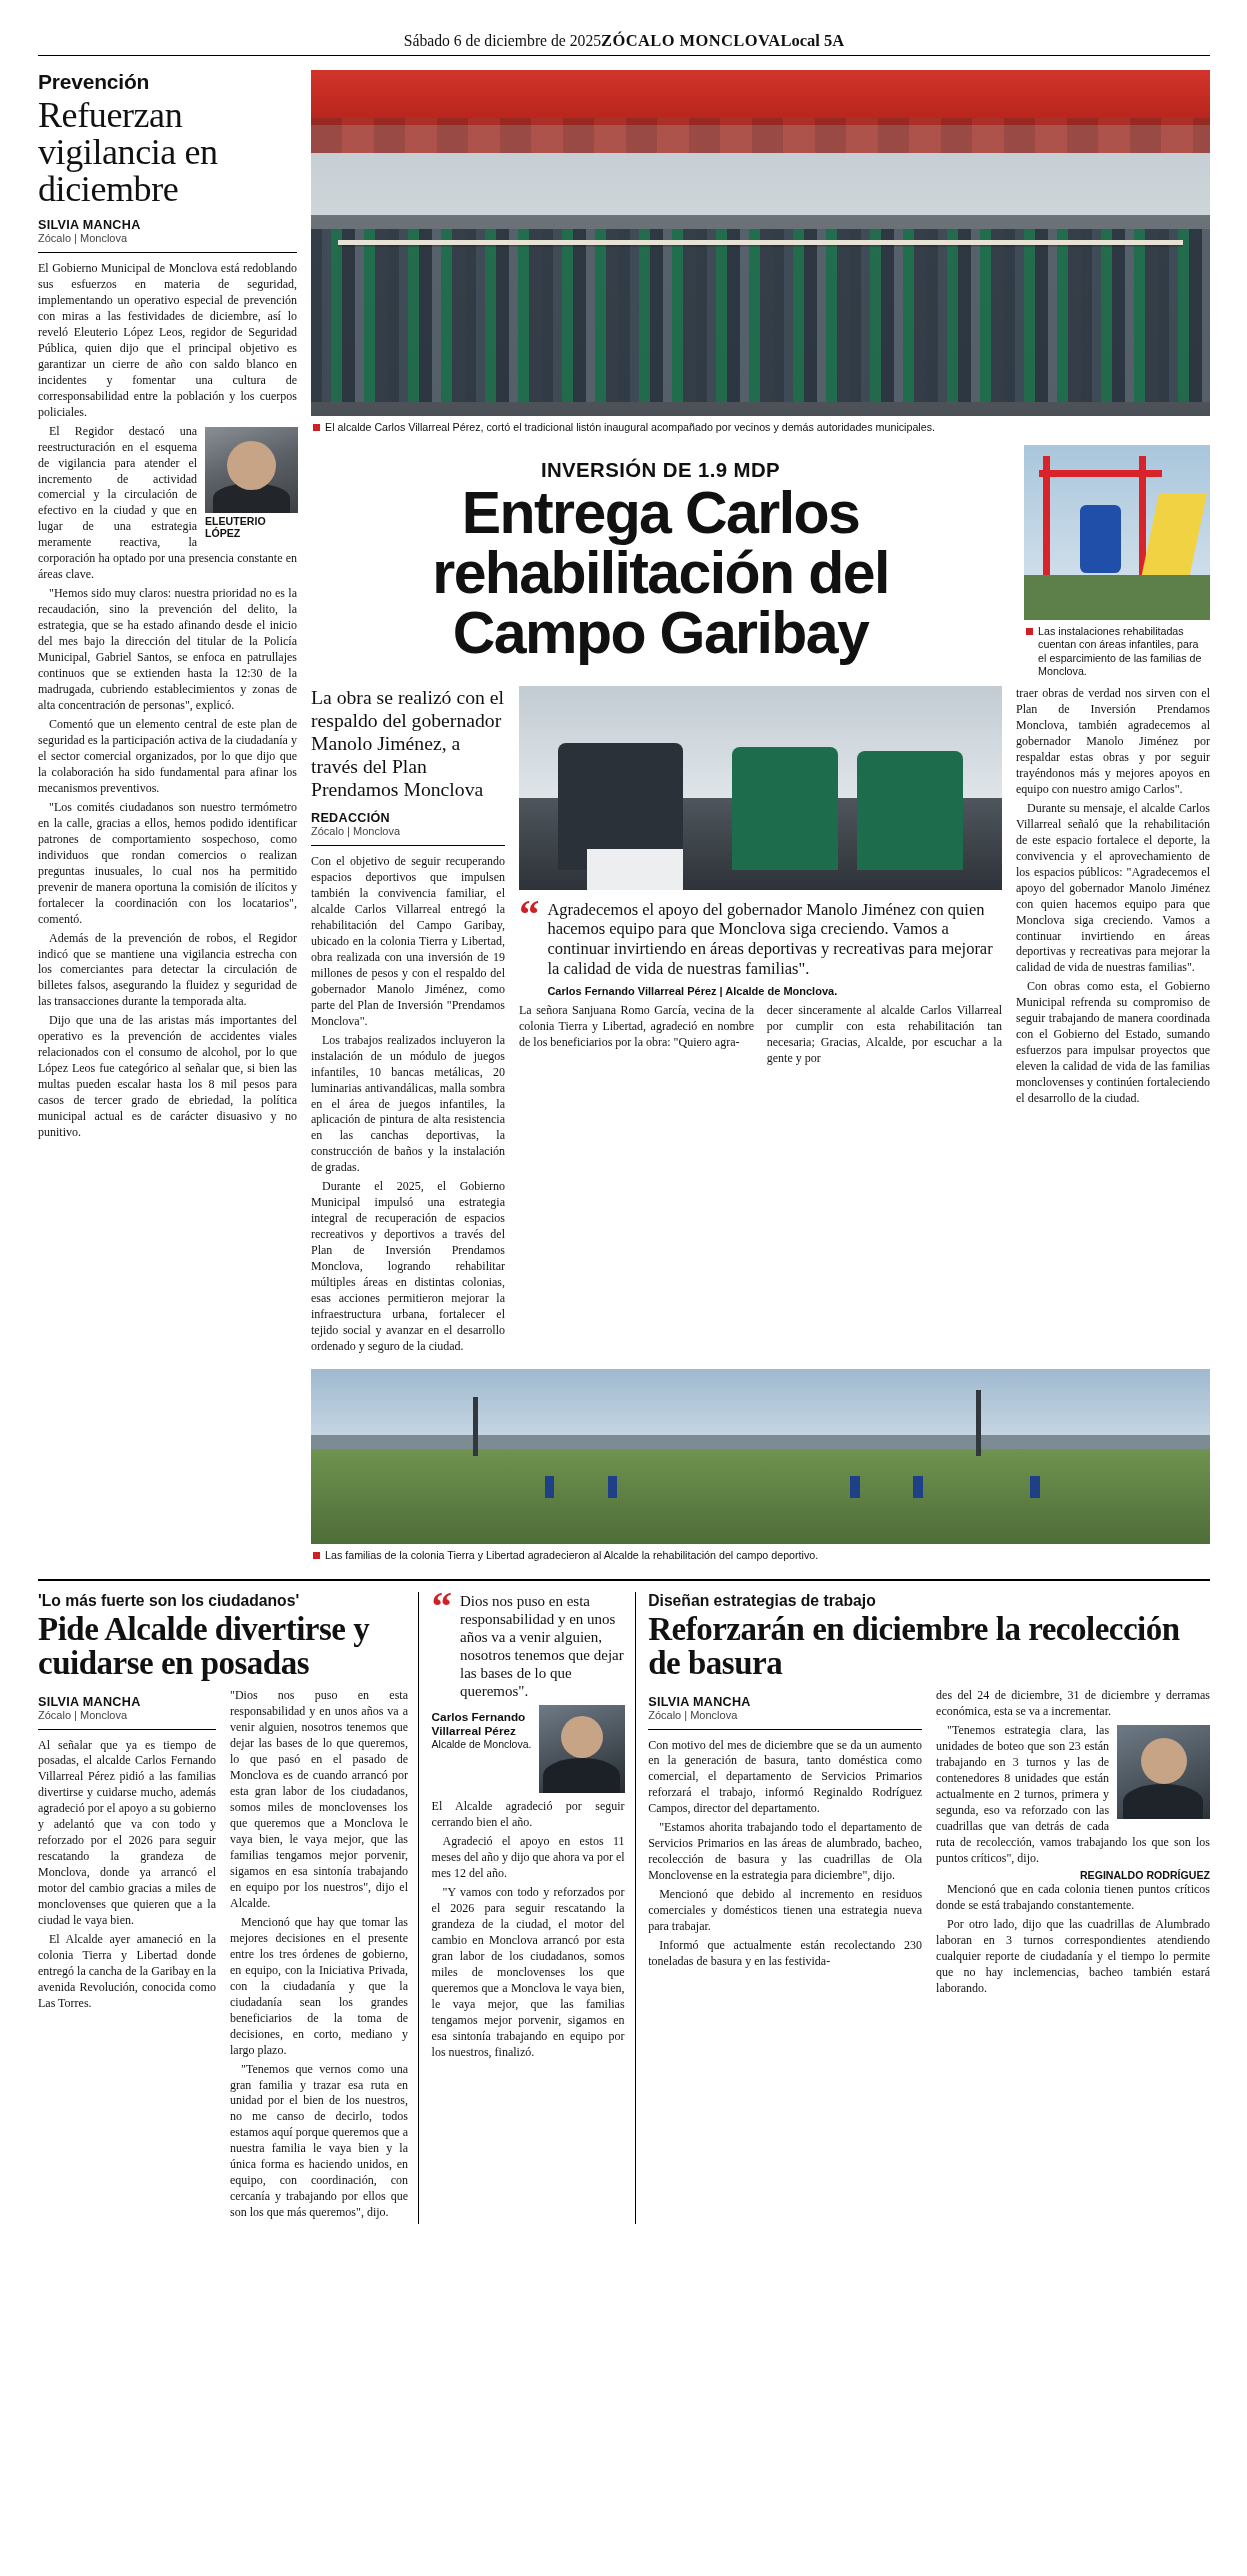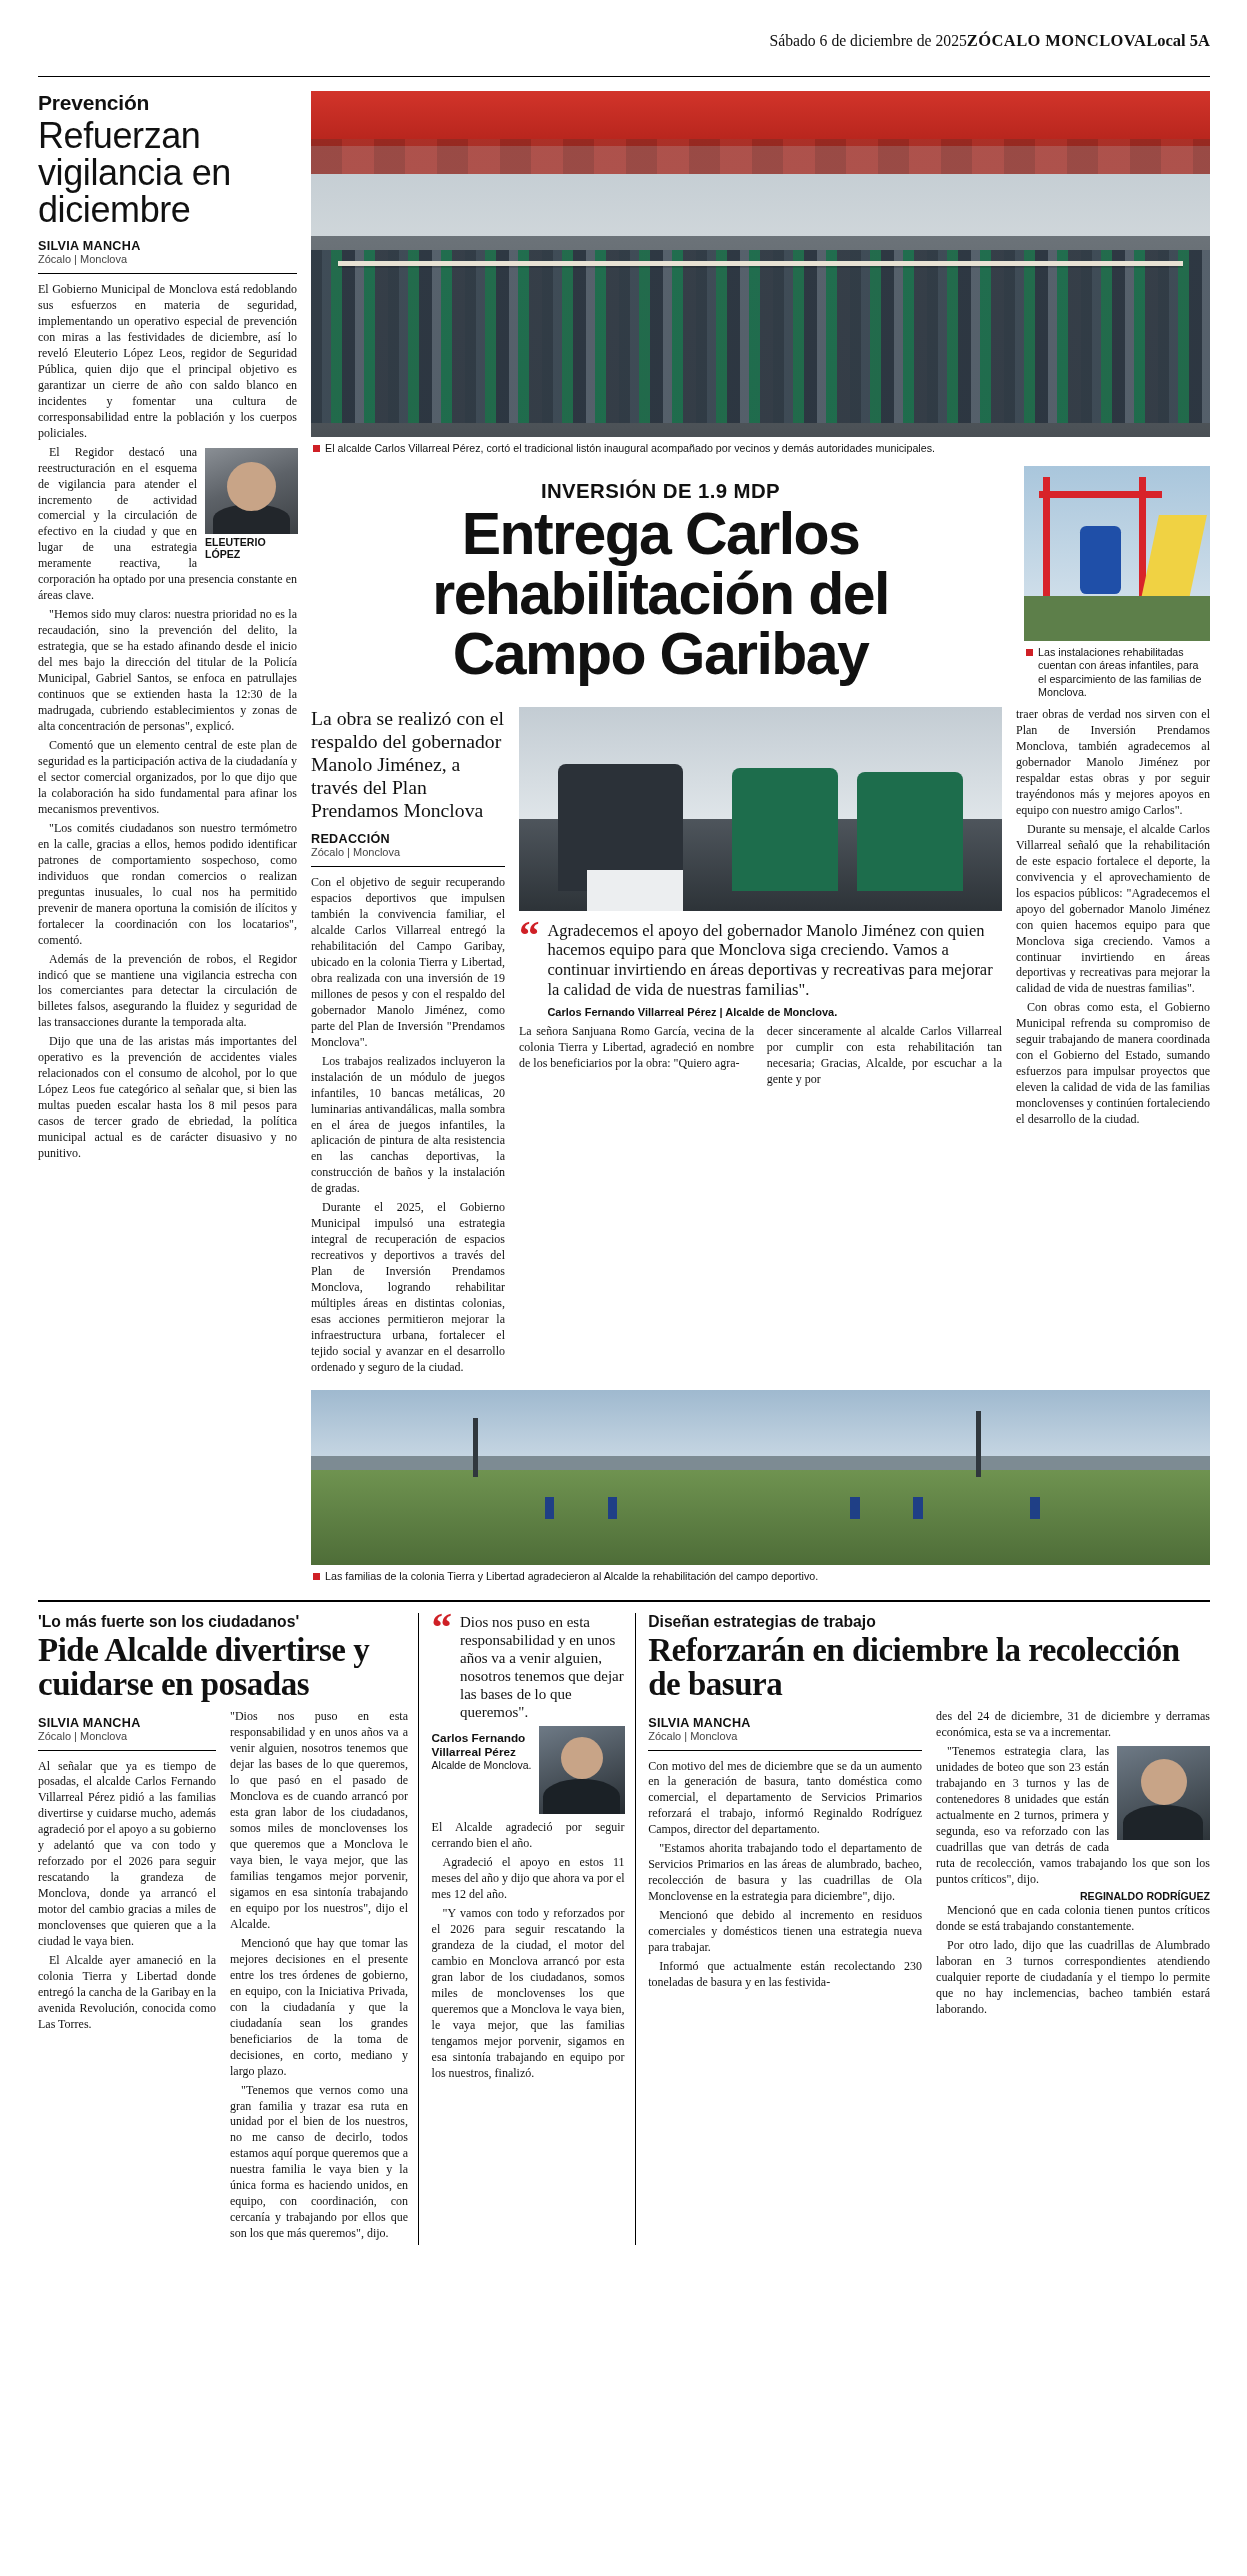--- a/index.html
+++ b/index.html
@@ -14,44 +14,44 @@
     width:1248px;
     min-height:2576px;
     box-sizing:border-box;
     padding:31px 38px 23.6px 38px;
     position:relative;
   }
   
   .masthead{
     display:flex;
     align-items:baseline;
-    justify-content:flex-end;
+    justify-content:center;
     font-family:"Liberation Serif", serif;
     font-size:16.5px;
-    padding-bottom:25px;
+    padding-bottom:4px;
     border-bottom:1.6px solid #000;
   }
   .masthead .date{font-size:15.7px;}
   .masthead .paper{font-weight:bold;letter-spacing:0.4px;font-size:16.5px;}
   .masthead .section{font-weight:bold;font-size:16.5px;}
 
   
   .top-wrap{display:flex;gap:14px;margin-top:14px;}
   .col-left{width:259px;flex:none;}
   .col-right{flex:1;}
 
   .kicker{
     font-family:"Liberation Sans", sans-serif;
     font-weight:bold;
     font-size:21px;
     margin:0 0 3.1px 0;
     letter-spacing:-0.2px;
   }
   .headline-left{
-    font-family:Liberation Sans, sans-serif;
+    font-family:Liberation Serif, serif;
     font-size:36px;
     line-height:1.02;
     font-weight:normal;
     margin:1.6px 0 11px 0;
     letter-spacing:-0.4px;
   }
   .byline{
     font-family:"Liberation Sans", sans-serif;
     font-weight:bold;
     font-size:12.6px;

